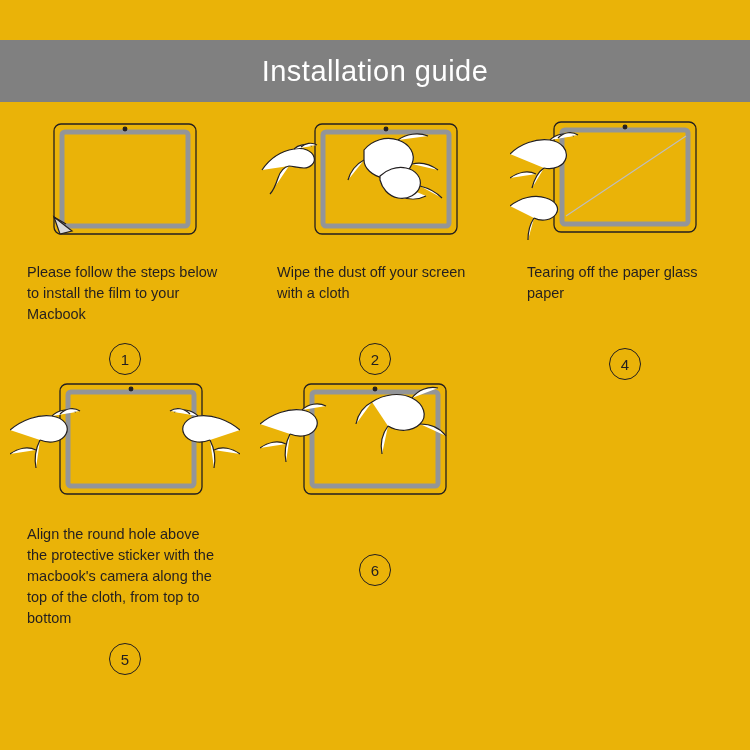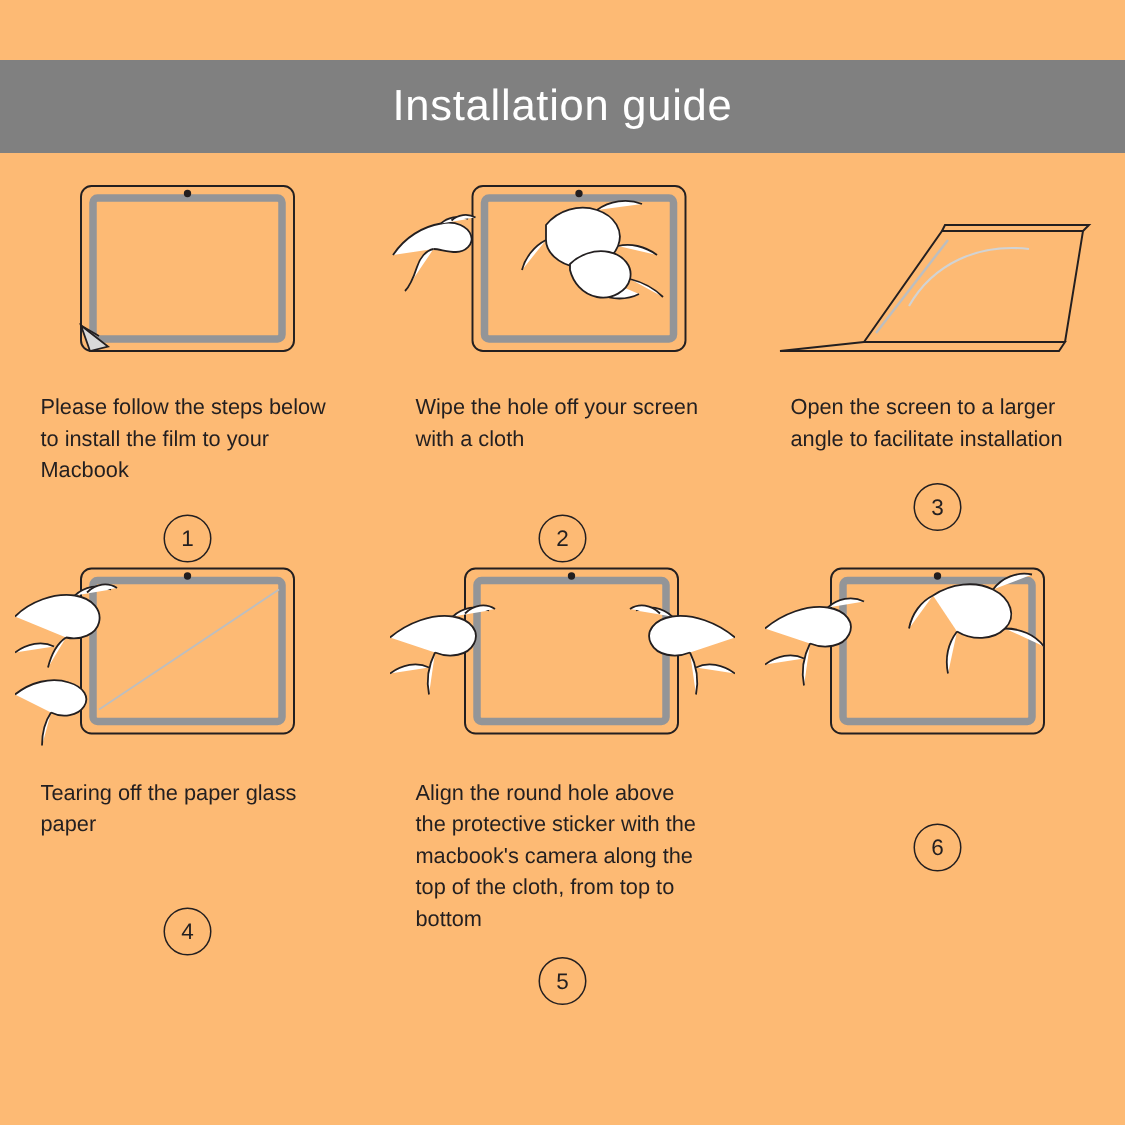--- a/index.html
+++ b/index.html
@@ -10,21 +10,21 @@
     width: 750px;
     height: 750px;
     background: #ffffff;
     font-family: "Liberation Sans", sans-serif;
     overflow: hidden;
   }
   .page {
     position: relative;
     width: 750px;
     height: 750px;
-    background: #fdba74;
+    background: #eab308;
   }
   .header {
     position: absolute;
     left: 0;
     top: 40px;
     width: 750px;
     height: 62px;
     background: #808080;
     display: flex;
     align-items: center;
@@ -142,47 +142,26 @@
             <path d="M124 60 C126 68 132 74 140 78 C148 82 158 82 166 78"></path>
             <path d="M104 42 C96 46 90 54 88 62"></path>
             <path d="M138 22 C146 16 158 14 168 18"></path>
           </g>
           <g fill="#ffffff" stroke="#231f20" stroke-width="1.2">
             <path d="M120 58 C126 52 136 48 146 50 C156 52 162 60 160 68 C158 76 148 82 138 80 C128 78 122 70 120 62 Z"></path>
             <path d="M160 68 C168 70 176 74 182 80"></path>
           </g>
         </svg>
       </div>
-      <div class="caption">Wipe the hole off your screen with a cloth</div>
+      <div class="caption">Wipe the dust off your screen with a cloth</div>
       <div class="numwrap">
         <div class="num">2</div>
       </div>
     </div>
 
-    <div class="cell c3 row1">
-      <div class="art">
-        <svg width="230" height="130" viewBox="0 0 230 130">
-          <g fill="none" stroke="#231f20" stroke-width="1.3">
-            <path d="M10 116 L196 116 L200 110 L66 110 Z"></path>
-            <path d="M66 110 L118 36 L212 36 L200 110"></path>
-            <path d="M118 36 L120 32 L216 32 L212 36"></path>
-          </g>
-          <g fill="none" stroke="#bcbec0" stroke-width="1.6">
-            <path d="M74 104 L122 42"></path>
-          </g>
-          <g fill="none" stroke="#d1d3d4" stroke-width="1.4">
-            <path d="M96 86 C112 58 142 44 176 48" stroke-dasharray="0"></path>
-          </g>
-        </svg>
-      </div>
-      <div class="caption">Open the screen to a larger angle to facilitate installation</div>
-      <div class="numwrap">
-        <div class="num">3</div>
-      </div>
-    </div>
 
     <div class="cell c4 row2">
       <div class="art">
         <svg width="230" height="130" viewBox="0 0 230 130">
           <g fill="none" stroke="#231f20" stroke-width="1.3">
             <rect x="44" y="4" width="142" height="110" rx="7" ry="7"></rect>
             <rect x="52" y="12" width="126" height="94" rx="3" ry="3" stroke="#939598" stroke-width="5"></rect>
             <circle cx="115" cy="9" r="1.8" fill="#231f20"></circle>
           </g>
           <g fill="none" stroke="#bcbec0" stroke-width="1.2">

